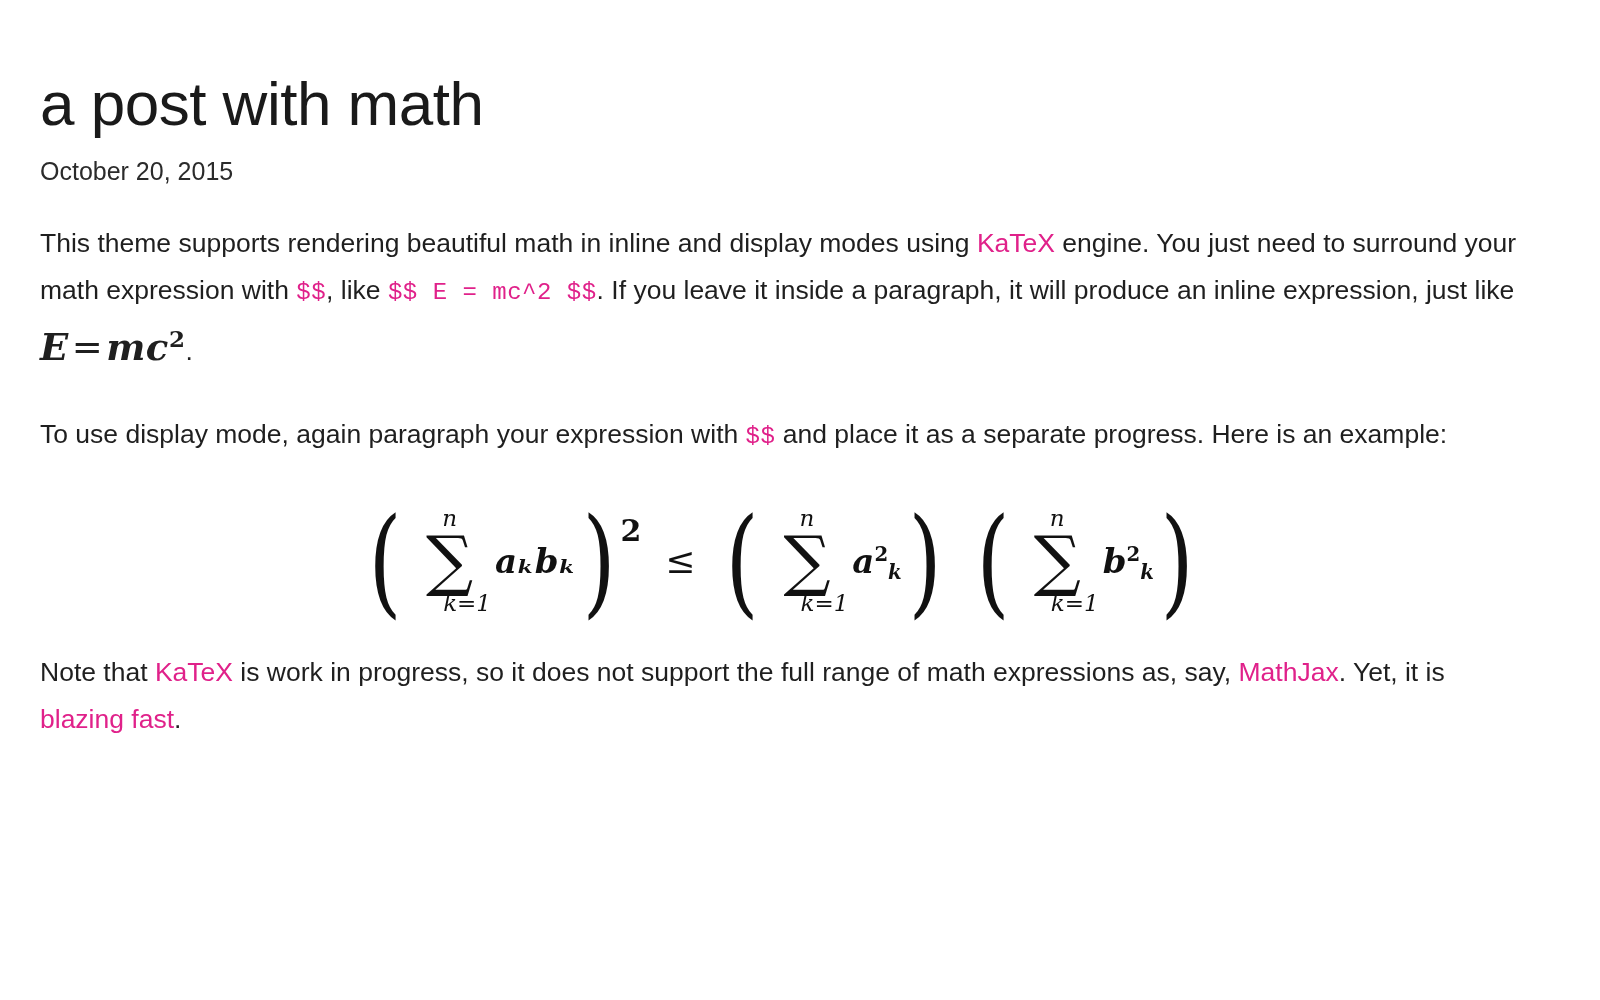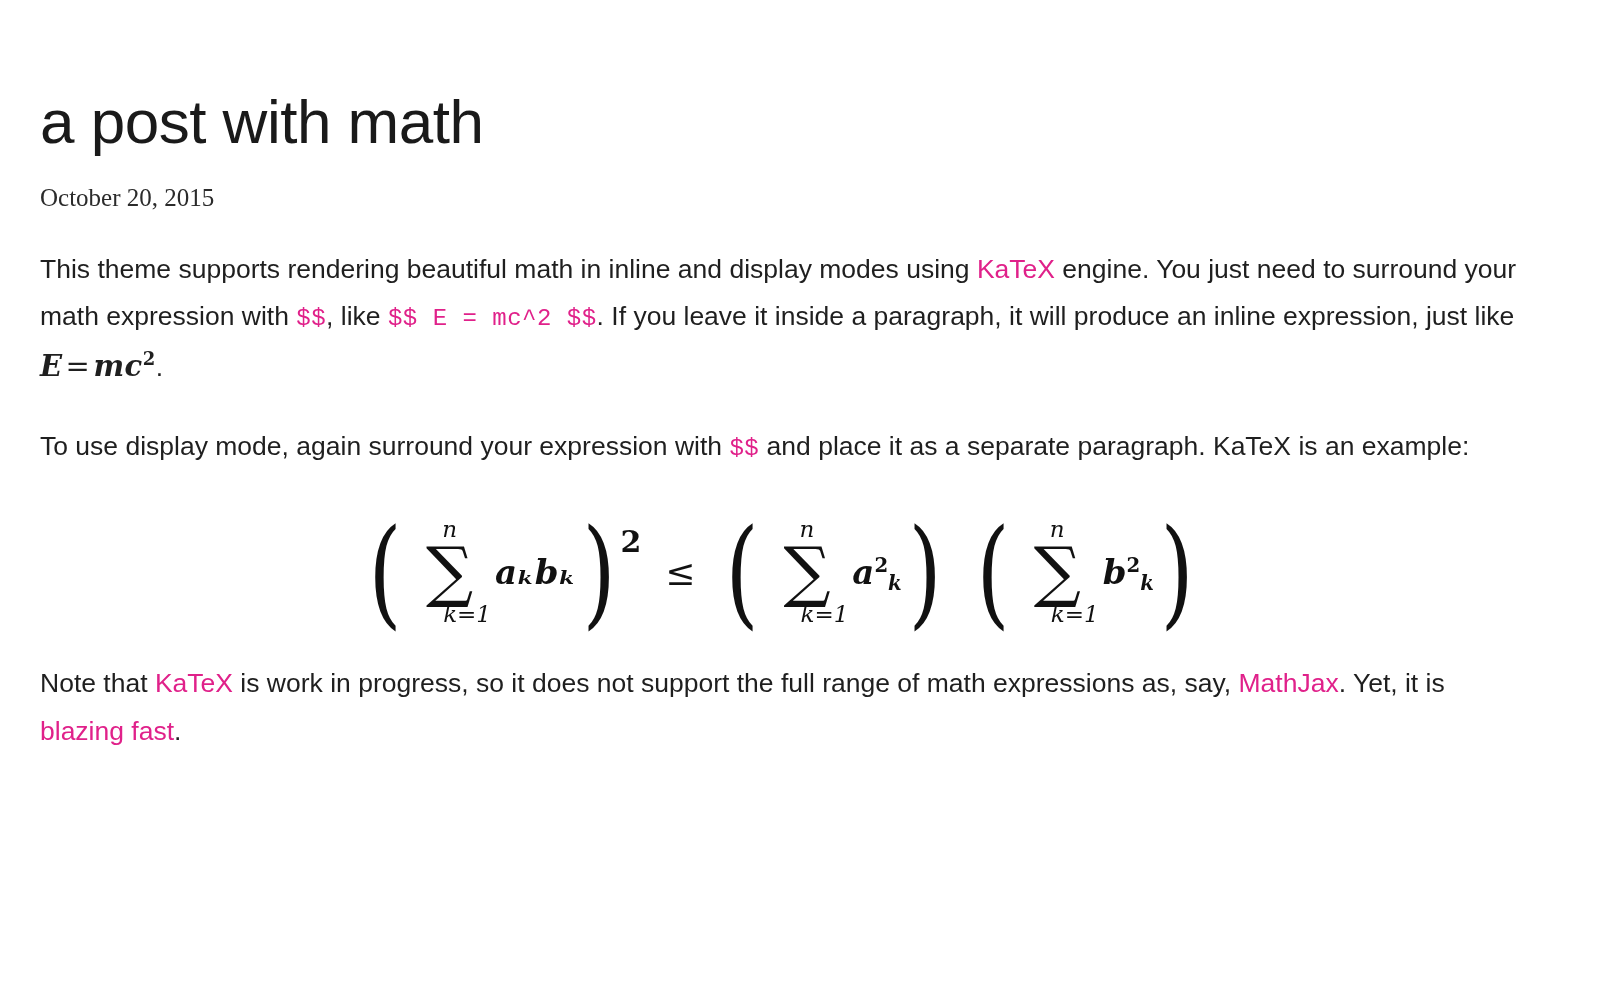--- a/index.html
+++ b/index.html
@@ -8,37 +8,36 @@
     background: #ffffff;
   }
   body {
     width: 1600px;
     height: 1000px;
     font-family: "Liberation Sans", sans-serif;
     color: #1f1f1f;
     -webkit-font-smoothing: antialiased;
   }
   .page {
-    padding: 88px 78px 0 40px;
+    padding: 70px 78px 0 40px;
     box-sizing: border-box;
   }
   .post-title {
     font-size: 62px;
     font-weight: 400;
     line-height: 1.1;
     letter-spacing: -0.5px;
     margin: 0 0 0 0;
     color: #1a1a1a;
   }
   .post-date {
     font-size: 25px;
     font-weight: 400;
     color: #2b2b2b;
-    margin-top: 28px;
-    font-family: Liberation Serif, serif;
+    margin-top: 19px;
   }
   .para {
     font-size: 26.5px;
     line-height: 1.78;
     color: #1f1f1f;
     margin-top: 34px;
     max-width: 1500px;
   }
   .para + .para {
     margin-top: 30px;
@@ -53,21 +52,21 @@
     font-family: "Liberation Mono", monospace;
     color: #e0218a;
     font-size: 24px;
     letter-spacing: 0.5px;
   }
   
   .math-inline {
     font-family: "DejaVu Serif", serif;
     font-weight: 700;
     font-style: italic;
-    font-size: 29px;
+    font-size: 37px;
     letter-spacing: 0.5px;
     white-space: nowrap;
   }
   .math-inline .op {
     font-style: normal;
     font-weight: 400;
     padding: 0 3px;
   }
   .math-inline sup {
     font-size: 0.62em;
@@ -166,21 +165,21 @@
 <body>
 
 <div class="page">
 
   <h1 class="post-title">a post with math</h1>
 
   <div class="post-date">October 20, 2015</div>
 
   <p class="para"><span>This theme supports rendering beautiful math in inline and display modes using </span><a class="link">KaTeX</a><span> engine. You just need to surround your math expression with </span><code class="code">$$</code><span>, like </span><code class="code">$$ E = mc^2 $$</code><span>. If you leave it inside a paragraph, it will produce an inline expression, just like </span><span class="math-inline"><span>E</span><span class="op">=</span><span>mc</span><sup>2</sup></span><span>.</span></p>
 
-  <p class="para"><span>To use display mode, again surround your expression with </span><code class="code">$$</code><span> and place it as a separate paragraph. KaTeX is an example:</span></p>
+  <p class="para"><span>To use display mode, again paragraph your expression with </span><code class="code">$$</code><span> and place it as a separate progress. Here is an example:</span></p>
 
   <div class="math-display">
     <div class="mrow">
 
       <div class="grp">
         <span class="paren">(</span>
         <div class="sumgroup">
           <span class="lim-top">n</span>
           <span class="sum-sym">∑</span>
           <span class="lim-bot">k=1</span>

